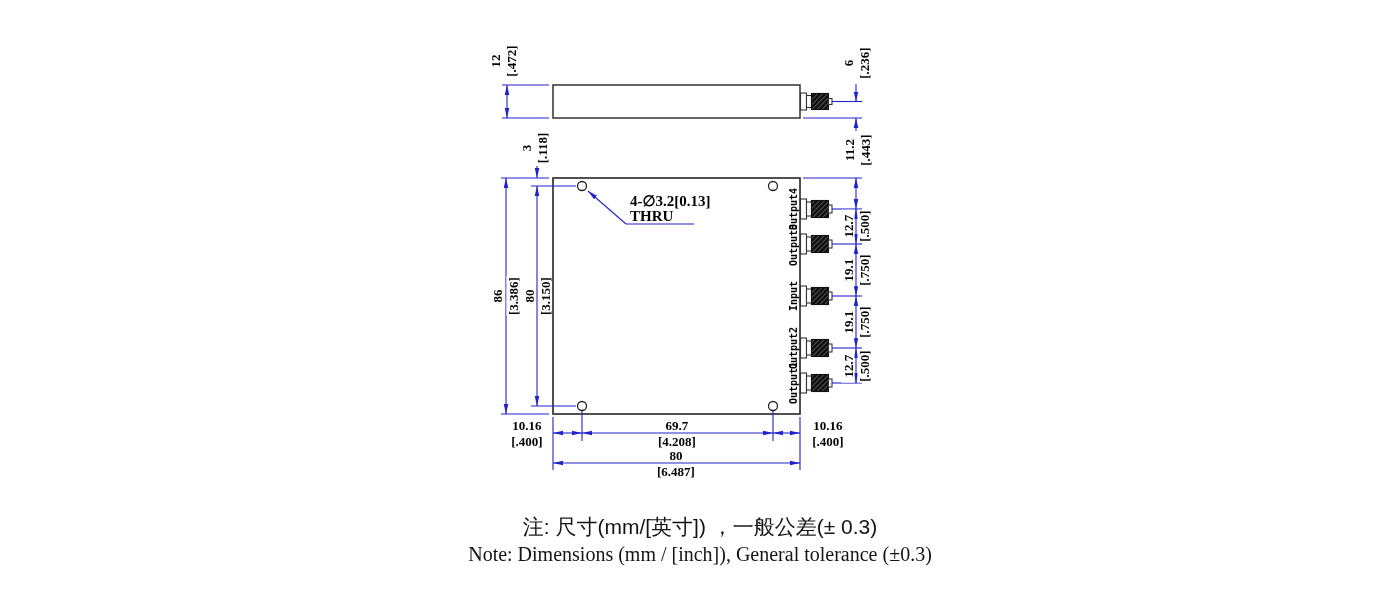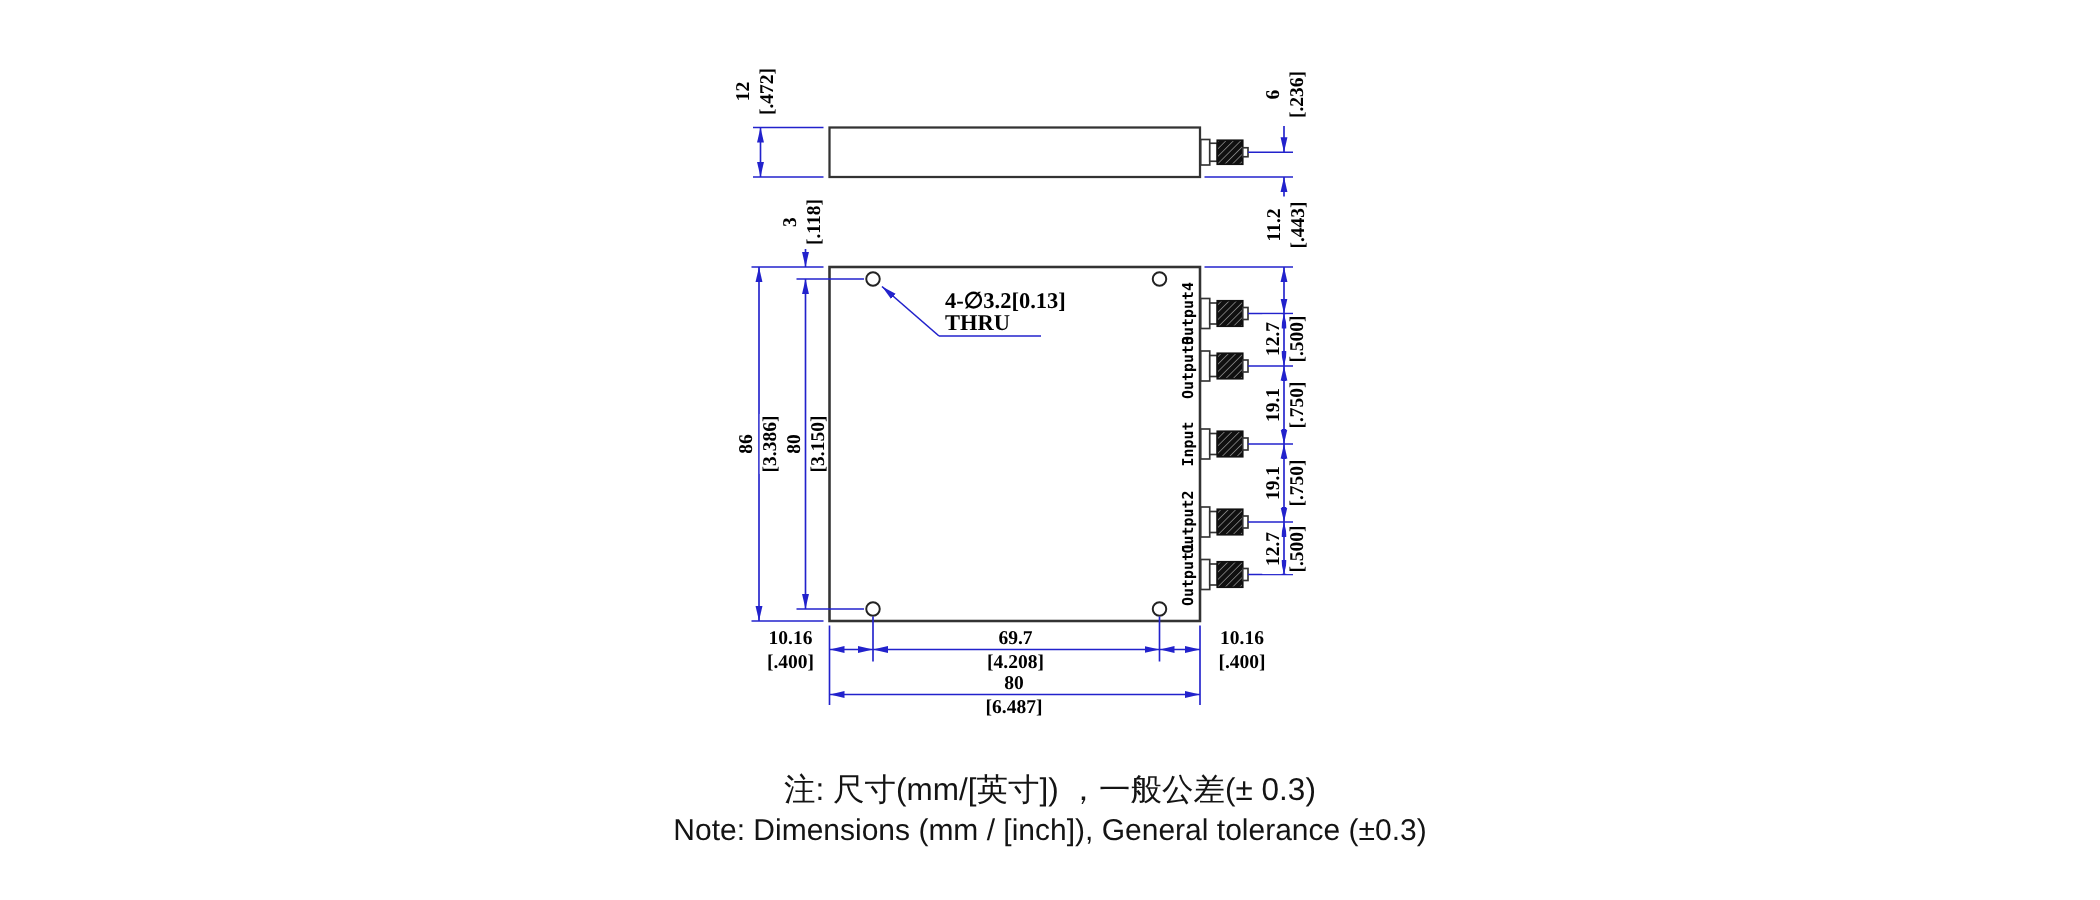--- a/index.html
+++ b/index.html
@@ -12,21 +12,21 @@
   .dimtxt span + span{margin-top:3px;}
   .rot{transform:translate(-50%,-50%) rotate(-90deg);}
   .portlbl{position:absolute;color:#000;font-family:"DejaVu Sans Mono",monospace;
            font-weight:bold;font-size:10px;white-space:nowrap;
            transform:translate(-50%,-50%) rotate(-90deg);}
   .callout{position:absolute;left:630px;top:194px;color:#000;font-weight:bold;
            font-size:15px;line-height:15px;white-space:nowrap;}
   .notes{position:absolute;left:0;top:513px;width:1400px;text-align:center;
          color:#141414;font-family:"Liberation Sans",sans-serif;}
   .notes .cn{font-size:21px;line-height:28px;}
-  .notes .en{font-size:20px;line-height:27px;}
+  .notes .en{font-size:20px;line-height:27px;font-family:Liberation Serif, serif;}
 </style>
 </head>
 <body>
 
 <div class="stage">
 
   <svg class="draw" width="1400" height="600" viewBox="0 0 1400 600">
     <defs>
       <marker id="ah" viewBox="0 0 10 6" refX="10" refY="3" markerWidth="10" markerHeight="6" markerUnits="userSpaceOnUse" orient="auto-start-reverse">
         <path d="M10,3 L0,0.7 L0,5.3 Z" fill="#2222cc"></path>

